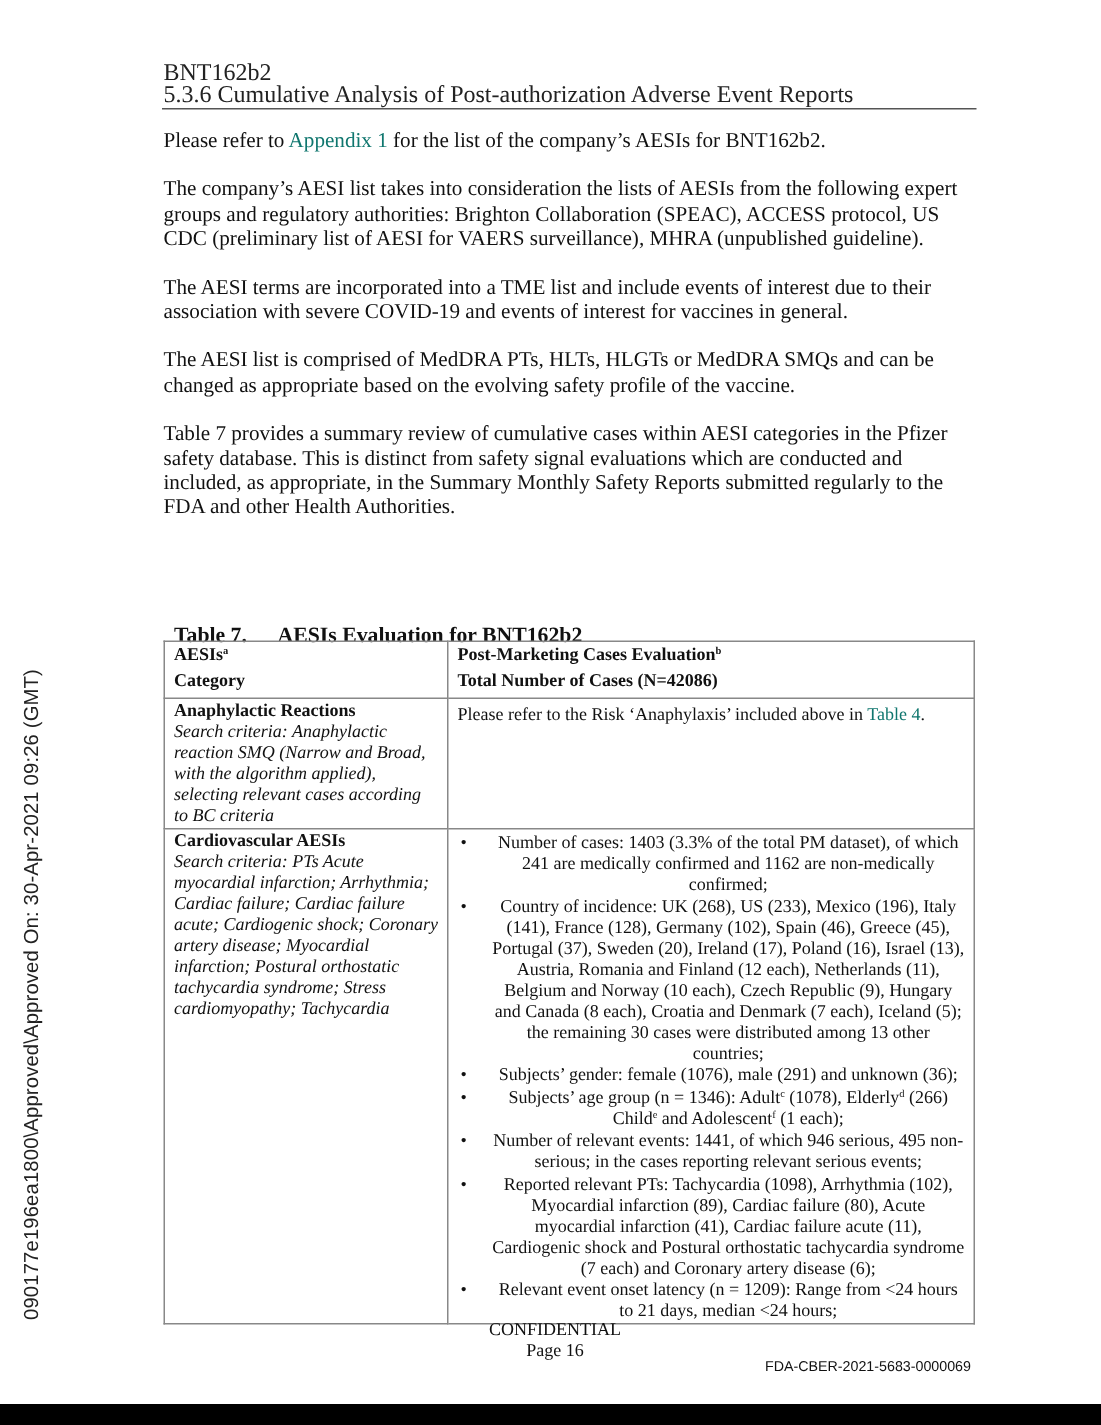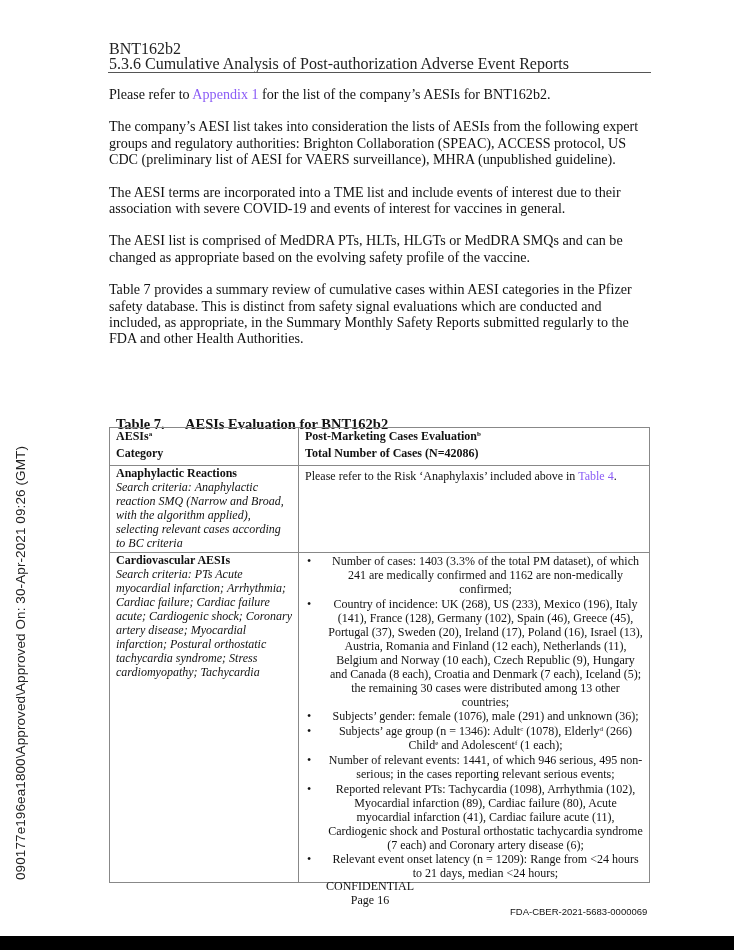--- a/index.html
+++ b/index.html
@@ -11,21 +11,21 @@
   .side-stamp {
     position: absolute; left: 13px; top: 880px; width: 460px; height: 22px;
     transform: rotate(-90deg); transform-origin: 0 0;
     font-family: "Liberation Sans", sans-serif; font-size: 13.5px; color: #222; white-space: nowrap; letter-spacing: 0.1px;
   }
   .header { position: absolute; left: 109px; top: 41px; width: 542px; font-size: 16px; line-height: 15px; color: #222; }
   .header-rule { position: absolute; left: 108px; top: 72px; width: 543px; height: 1px; background: #555; }
   .content { position: absolute; left: 109px; top: 86px; width: 545px; font-size: 14.1px; line-height: 16.4px; }
   h3 { margin: 0 0 6px 0; font-size: 15px; font-weight: bold; line-height: 18px; }
   p { margin: 0 0 16px 0; }
-  .link { color: #8b5cf6; }
+  .link { color: #0f766e; }
   .table-title { position: absolute; left: 116px; top: 416px; font-size: 14.5px; font-weight: bold; }
   .table-title .num { display: inline-block; width: 69px; }
   table.aesi {
     position: absolute; left: 109px; top: 427px; width: 541px; border-collapse: collapse;
     font-size: 12px; line-height: 13.9px;
   }
   table.aesi td { border: 1.5px solid #888; vertical-align: top; padding: 1px 5px 2px 6px; }
   table.aesi td.c1 { width: 177px; margin-left: 16px; }
   .hdr { font-weight: bold; }
   .hdr div { height: 17px; line-height: 15px; }

